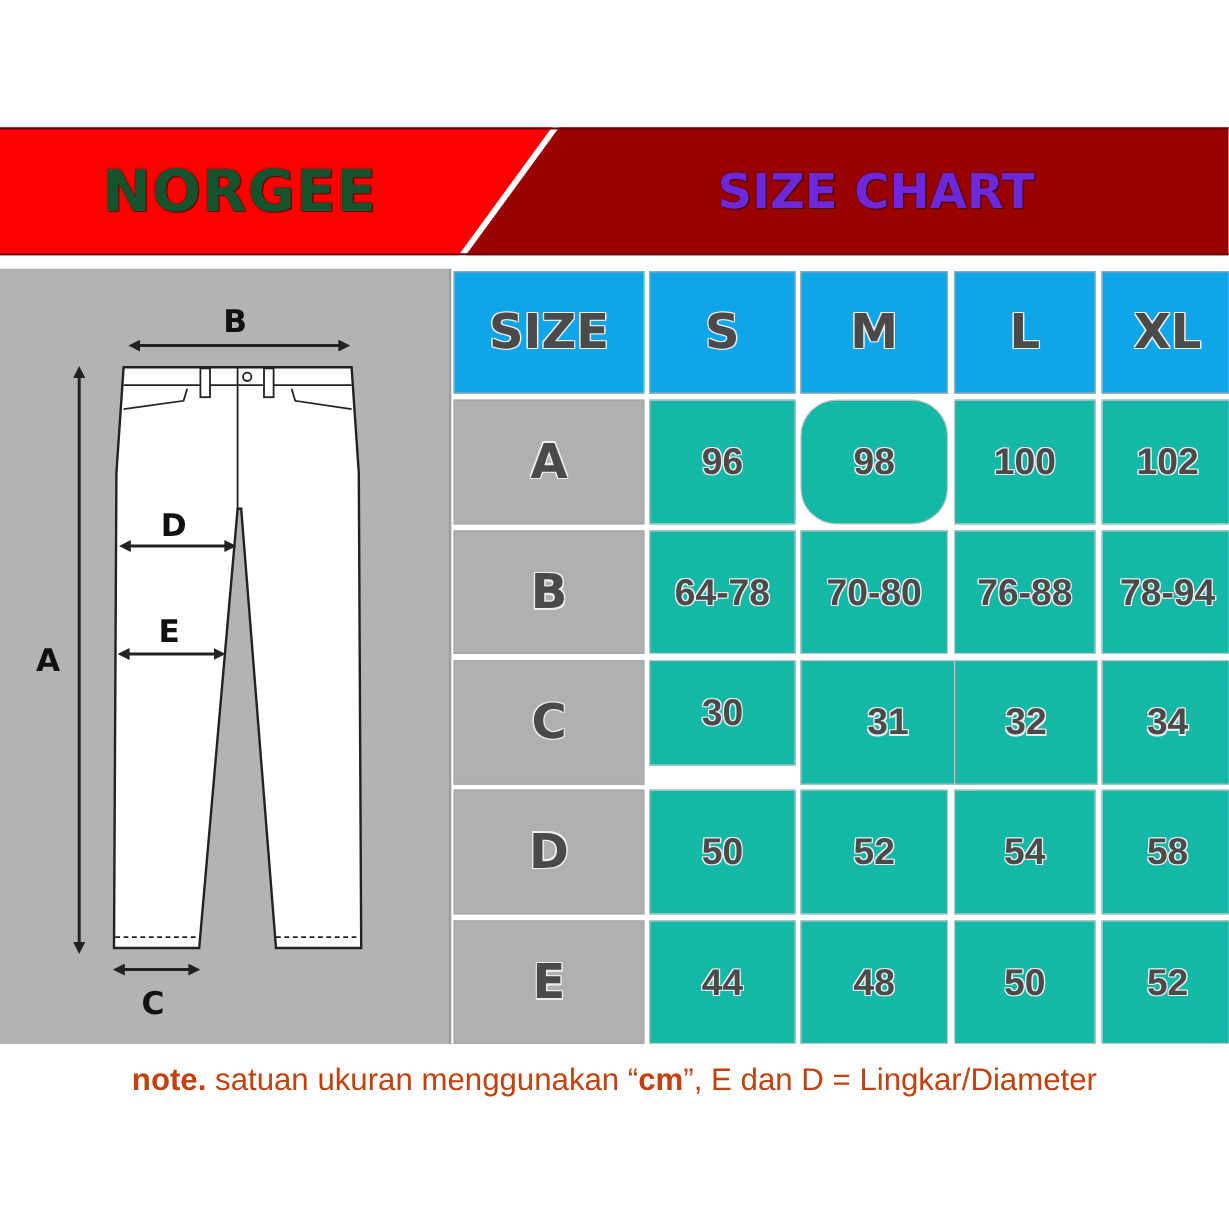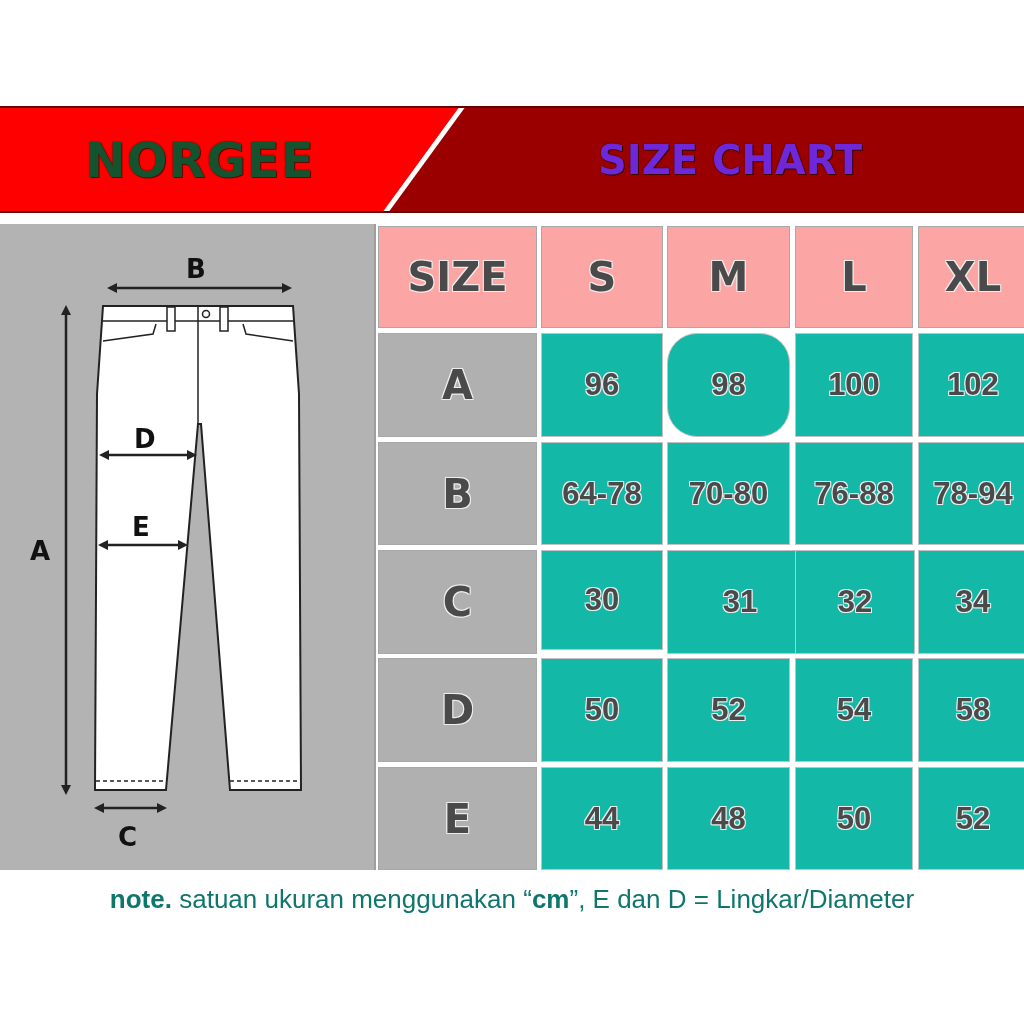--- a/index.html
+++ b/index.html
@@ -29,26 +29,26 @@
       background: #b3b3b3; border-right: 2px solid #9e9e9e;
     }
     .diagram-panel svg { position: absolute; left: 0; top: 0; }
     .grid { position: absolute; left: 378px; top: 226px; width: 646px; height: 645px; }
     .cell {
       position: absolute; display: flex; align-items: center; justify-content: center;
       box-sizing: border-box; border: 1px solid #a8a8a8;
       color: #4a4a4a; font-weight: bold;
       text-shadow: -1px -1px 0 #eeeeee, 1px -1px 0 #eeeeee, -1px 1px 0 #eeeeee, 1px 1px 0 #eeeeee;
     }
-    .cell.head { background: #fca5a5; font-size: 40px; font-family: "DejaVu Sans", sans-serif; }
+    .cell.head { background: #0ea5e9; font-size: 40px; font-family: "DejaVu Sans", sans-serif; }
     .cell.rowlabel { background: #b0b0b0; font-size: 40px; font-family: "DejaVu Sans", sans-serif; }
     .cell.val { background: #14b8a6; border-color: #c2c2c2; font-size: 31px; font-family: "Liberation Sans", sans-serif; }
     .note {
       position: absolute; left: 0; top: 884px; width: 1024px; text-align: center;
-      font-size: 26px; color: #0f766e; font-family: "Liberation Sans", sans-serif;
+      font-size: 26px; color: #c2410c; font-family: "Liberation Sans", sans-serif;
     }
     .note b { font-weight: bold; }
     .dlabel { font-family: "DejaVu Sans", sans-serif; font-weight: bold; }
   </style>
 </head>
 <body>
 
 <div class="banner">
   <svg width="1024" height="107" viewBox="0 0 1024 107">
     <polygon points="0,0 460,0 382,107 0,107" fill="#ff0000"></polygon>
@@ -116,21 +116,21 @@
   <div class="cell val" style="left:417px;top:107px;width:118px;height:104px;">100</div>
   <div class="cell val" style="left:540px;top:107px;width:110px;height:104px;">102</div>
 
   <div class="cell rowlabel" style="left:0;top:216px;width:159px;height:103px;">B</div>
   <div class="cell val" style="left:163px;top:216px;width:122px;height:103px;">64-78</div>
   <div class="cell val" style="left:289px;top:216px;width:123px;height:103px;">70-80</div>
   <div class="cell val" style="left:417px;top:216px;width:118px;height:103px;">76-88</div>
   <div class="cell val" style="left:540px;top:216px;width:110px;height:103px;">78-94</div>
 
   <div class="cell rowlabel" style="left:0;top:324px;width:159px;height:104px;">C</div>
-  <div class="cell val" style="left:163px;top:324px;width:122px;height:100px;">30</div>
+  <div class="cell val" style="left:163px;top:324px;width:122px;height:88px;">30</div>
   <div class="cell val" style="left:289px;top:324px;width:146px;height:104px;">31</div>
   <div class="cell val" style="left:417px;top:324px;width:120px;height:104px;">32</div>
   <div class="cell val" style="left:540px;top:324px;width:110px;height:104px;">34</div>
 
   <div class="cell rowlabel" style="left:0;top:432px;width:159px;height:104px;">D</div>
   <div class="cell val" style="left:163px;top:432px;width:122px;height:104px;">50</div>
   <div class="cell val" style="left:289px;top:432px;width:123px;height:104px;">52</div>
   <div class="cell val" style="left:417px;top:432px;width:118px;height:104px;">54</div>
   <div class="cell val" style="left:540px;top:432px;width:110px;height:104px;">58</div>
 

